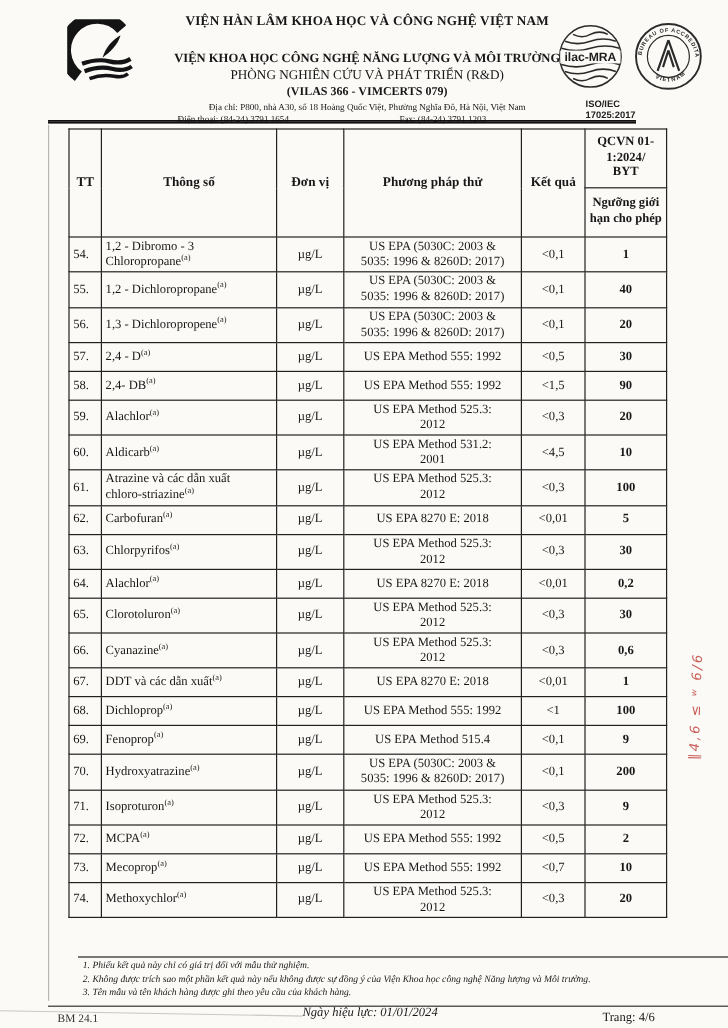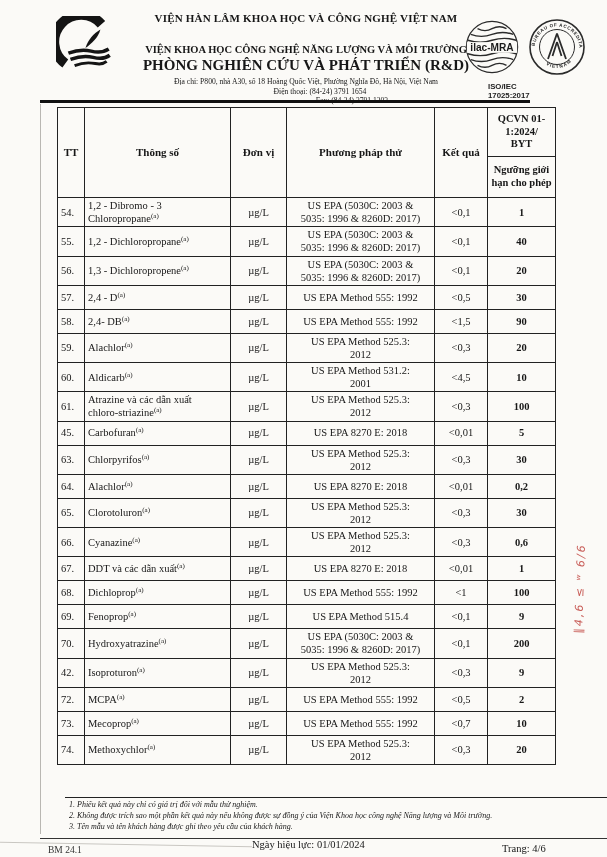--- a/index.html
+++ b/index.html
@@ -9,24 +9,24 @@
     font-family:"Liberation Serif","DejaVu Serif",serif;
   }
   .page { position:relative; width:557px; height:857px; }
 
   
   .hdr { position:absolute; left:40px; top:10px; width:560px; height:88px; }
   .inst-logo { position:absolute; left:16px; top:6px; width:62px; height:62px; }
   .hdr-text { position:absolute; left:80px; top:2px; width:372px; text-align:center; }
   .h1 { font-weight:bold; font-size:11px; letter-spacing:.2px; }
   .h2 { font-weight:bold; font-size:10.5px; margin-top:20px; }
-  .h3 { font-weight:bold; font-size:15px; margin-top:2px; }
+  .h3 { font-weight:normal; font-size:11px; margin-top:2px; }
   .h4 { font-weight:bold; font-size:10px; margin-top:2px; }
   .addr { font-size:7.6px; margin-top:3px; white-space:nowrap; }
-  .phonefax { font-size:7.6px; margin-top:1px; display:flex;flex-direction:column; }
+  .phonefax { font-size:7.6px; margin-top:1px; display:flex; }
   .phone { margin-left:28px; }
   .fax { margin-left:92px; }
   .logos-right { position:absolute; left:424px; top:8px; width:136px; display:flex; gap:8px; }
   .iso { position:absolute; left:488px; top:82px; font-family:"Liberation Sans","DejaVu Sans",sans-serif;
          font-weight:bold; font-size:7.8px; color:#222; }
   .hdr-rule { position:absolute; left:40px; top:100px; width:490px; height:0;
               border-top:1px solid #111; border-bottom:2px solid #111; }
 
   
   table.results {
@@ -59,21 +59,21 @@
     font-family:"DejaVu Sans","Liberation Sans",sans-serif;
   }
   .curl-line { position:absolute; left:0; top:844px; width:252px; height:1px; background:#c9c7c2; transform:rotate(1deg); }
 
   
   .footer { position:absolute; left:40px; top:797px; width:562px;padding-left:25px; }
   .f-rule { border-top:1.3px solid #222; width:100%; }
   .notes { font-style:italic; font-size:8px; margin:2px 0 0 4px; line-height:1.35; white-space:nowrap; }
   .f-rule2 { position:absolute; left:0; top:41px; width:100%; border-top:1px solid #333; }
   .form-code { position:absolute; left:8px; top:48px; font-size:9.5px; color:#333; }
-  .date-line { position:absolute; left:212px; top:42px; font-size:10.5px; }
+  .date-line { position:absolute; left:212px; top:42px; font-size:10.5px;font-style:italic; }
   .page-num { position:absolute; left:462px; top:46px; font-size:10.5px; }
 
   svg text { font-family:"Liberation Sans","DejaVu Sans",sans-serif; }
 </style>
 </head>
 <body>
 
 <div class="page">
 
   <div class="hdr">
@@ -82,20 +82,21 @@
       <path d="M43,13 C36,17 31,23 28.5,31 C34,27 41,21 43,13 Z" fill="#141414"></path>
       <path d="M12,36 Q24,31.5 34,34 Q44,36.5 51,32" stroke="#141414" stroke-width="3.4" fill="none"></path>
       <path d="M14,42 Q26,37.5 36,40 Q46,42.5 52,38" stroke="#141414" stroke-width="3.4" fill="none"></path>
       <path d="M18,48 Q28,44 38,46 Q45,47.4 49,44" stroke="#141414" stroke-width="2.8" fill="none"></path>
     </svg>
 
     <div class="hdr-text">
       <div class="h1">VIỆN HÀN LÂM KHOA HỌC VÀ CÔNG NGHỆ VIỆT NAM</div>
       <div class="h2">VIỆN KHOA HỌC CÔNG NGHỆ NĂNG LƯỢNG VÀ MÔI TRƯỜNG</div>
       <div class="h3">PHÒNG NGHIÊN CỨU VÀ PHÁT TRIỂN (R&amp;D)</div>
+      <div class="h4">(VILAS 366 - VIMCERTS 079)</div>
       <div class="addr">Địa chỉ: P800, nhà A30, số 18 Hoàng Quốc Việt, Phường Nghĩa Đô, Hà Nội, Việt Nam</div>
       <div class="phonefax">
         <span class="phone">Điện thoại: (84-24) 3791 1654</span>
         <span class="fax">Fax: (84-24) 3791 1203</span>
       </div>
     </div>
 
     <div class="logos-right">
       <svg width="56" height="58" viewBox="0 0 58 58">
         <circle cx="29" cy="29" r="26.5" fill="none" stroke="#2b2b2b" stroke-width="1.3"></circle>
@@ -229,21 +230,21 @@
       <td class="c-param"><span>Atrazine và các dẫn xuất
 chloro-striazine</span><sup class="fn">(a)</sup></td>
       <td class="c-unit">µg/L</td>
       <td class="c-method">US EPA Method 525.3:
 2012</td>
       <td class="c-result">&lt;0,3</td>
       <td class="c-limit">100</td>
     </tr>
 
     <tr>
-      <td class="c-tt">45.</td>
+      <td class="c-tt">62.</td>
       <td class="c-param"><span>Carbofuran</span><sup class="fn">(a)</sup></td>
       <td class="c-unit">µg/L</td>
       <td class="c-method">US EPA 8270 E: 2018</td>
       <td class="c-result">&lt;0,01</td>
       <td class="c-limit">5</td>
     </tr>
 
     <tr>
       <td class="c-tt">63.</td>
       <td class="c-param"><span>Chlorpyrifos</span><sup class="fn">(a)</sup></td>
@@ -314,21 +315,21 @@
       <td class="c-tt">70.</td>
       <td class="c-param"><span>Hydroxyatrazine</span><sup class="fn">(a)</sup></td>
       <td class="c-unit">µg/L</td>
       <td class="c-method">US EPA (5030C: 2003 &amp;
 5035: 1996 &amp; 8260D: 2017)</td>
       <td class="c-result">&lt;0,1</td>
       <td class="c-limit">200</td>
     </tr>
 
     <tr>
-      <td class="c-tt">42.</td>
+      <td class="c-tt">71.</td>
       <td class="c-param"><span>Isoproturon</span><sup class="fn">(a)</sup></td>
       <td class="c-unit">µg/L</td>
       <td class="c-method">US EPA Method 525.3:
 2012</td>
       <td class="c-result">&lt;0,3</td>
       <td class="c-limit">9</td>
     </tr>
 
     <tr>
       <td class="c-tt">72.</td>

